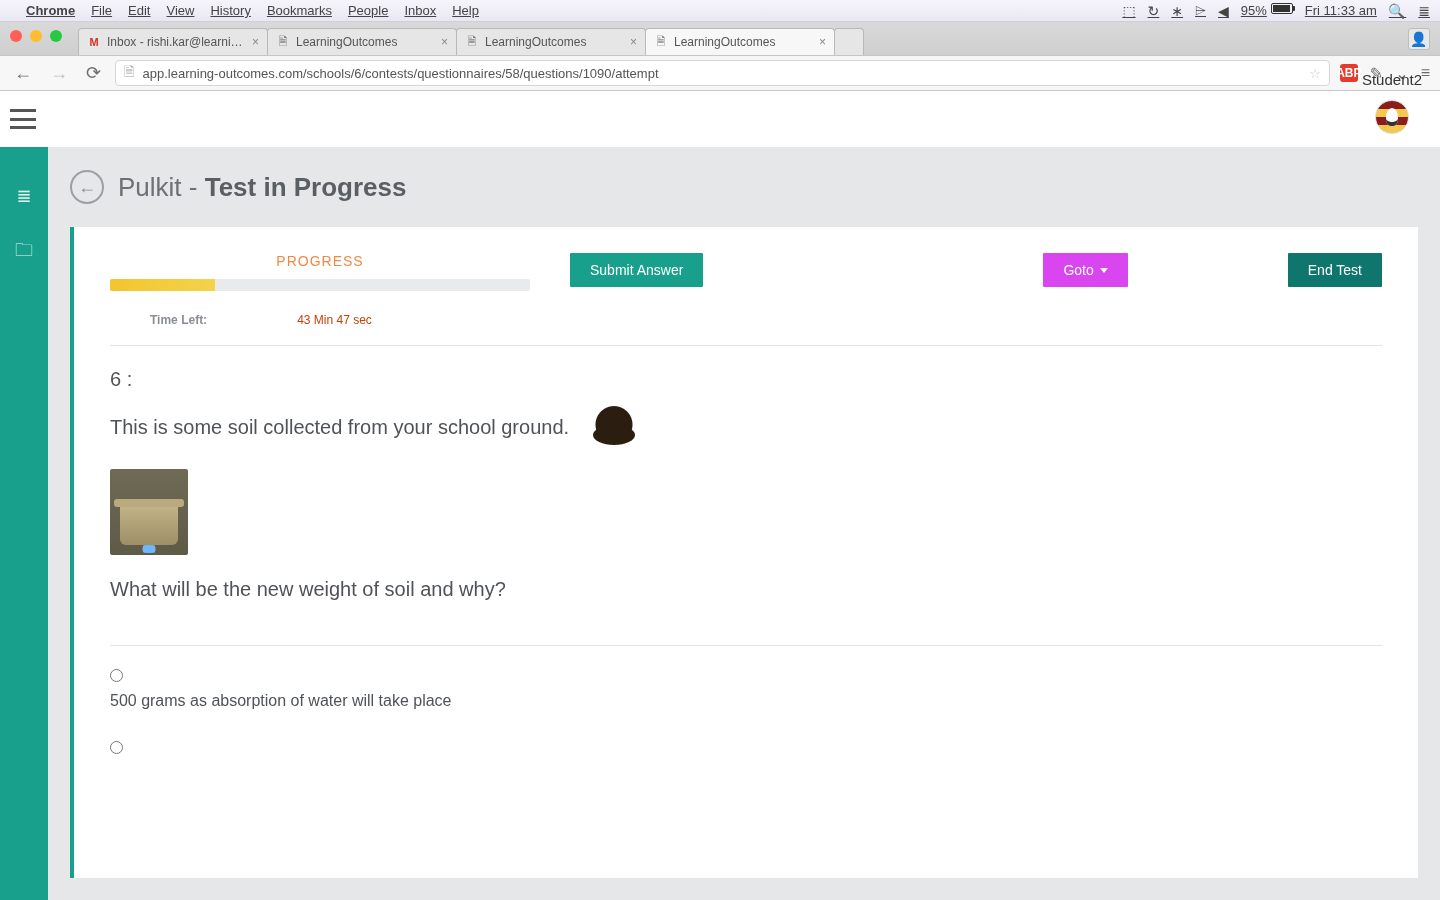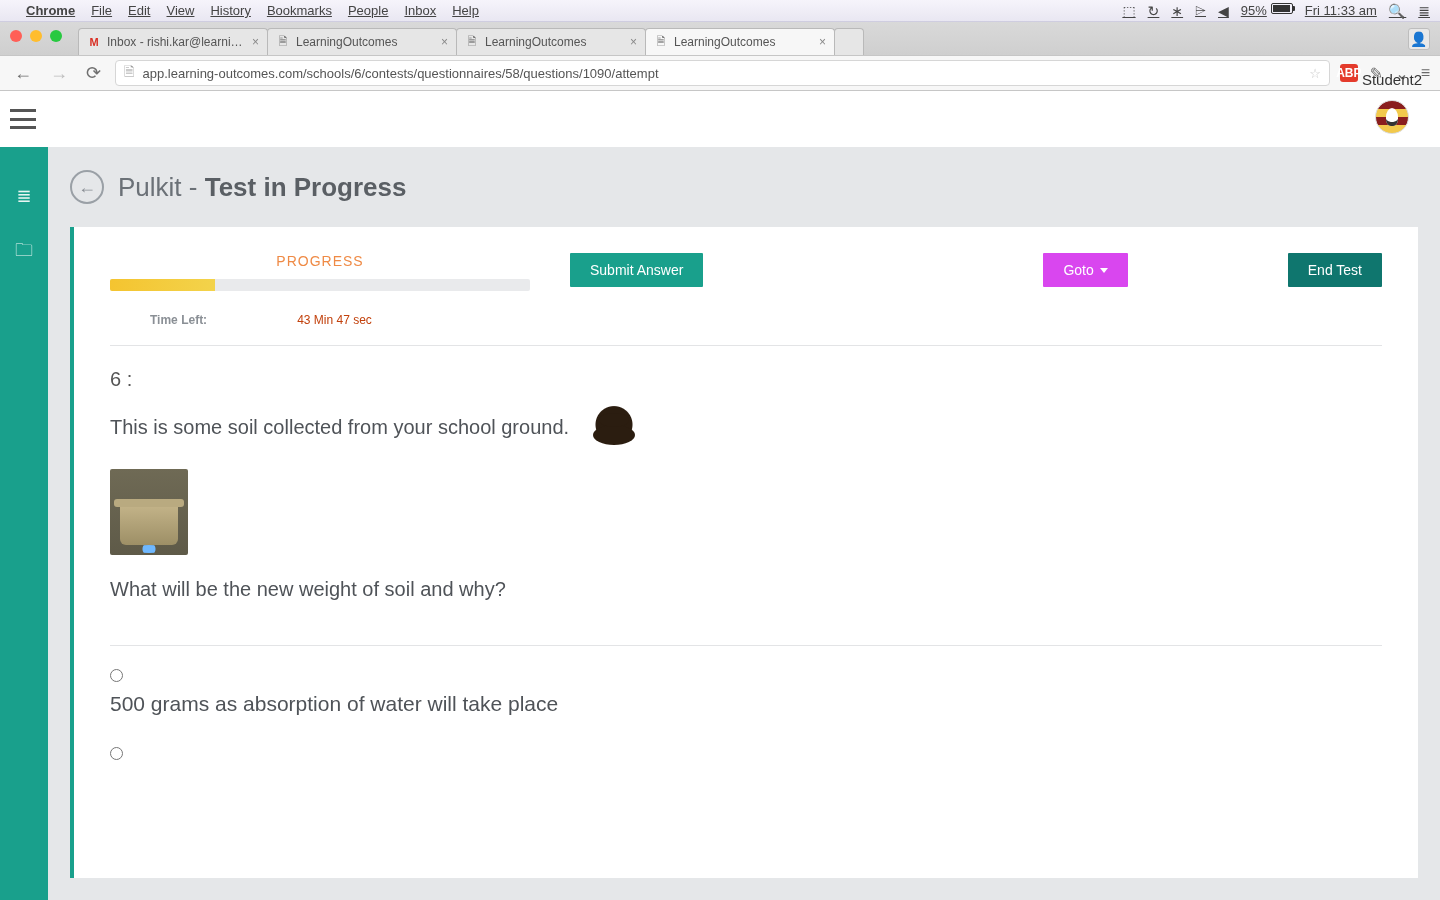--- a/index.html
+++ b/index.html
@@ -92,21 +92,21 @@
   .pot-img { width:78px; height:86px; background:linear-gradient(#6f6a55,#5e5a48); position:relative; border-radius:2px; display:flex; align-items:flex-end; justify-content:center;}
   .pot-img .pot { width:58px; height:46px; background:linear-gradient(#c9b98e,#9d8f66); border-radius:4px 4px 6px 6px; margin-bottom:10px; position:relative;}
   .pot-img .pot::before { content:""; position:absolute; left:-6px; top:0; width:70px; height:8px; background:#b9aa80; border-radius:3px;}
   .pot-img .flame { position:absolute; bottom:2px; left:50%; transform:translateX(-50%); width:32px; height:8px; background:radial-gradient(circle,#6fb8ff 0 6px,transparent 7px); border-radius:50%; }
 
   .qline.single { margin-bottom:40px; }
 
   .options { margin-top:10px; }
   .opt { margin-bottom:30px; }
   .opt input { margin-bottom:6px; }
-  .opt-label { font-size:21px; color:#4f5358; display:block; margin-top:4px;}
+  .opt-label { font-size:16px; color:#4f5358; display:block; margin-top:4px;}
 </style>
 </head>
 <body>
 
 <div class="mac-menubar">
   <div class="left">
     <span class="apple"></span>
     <span class="bold">Chrome</span>
     <span>File</span>
     <span>Edit</span>

